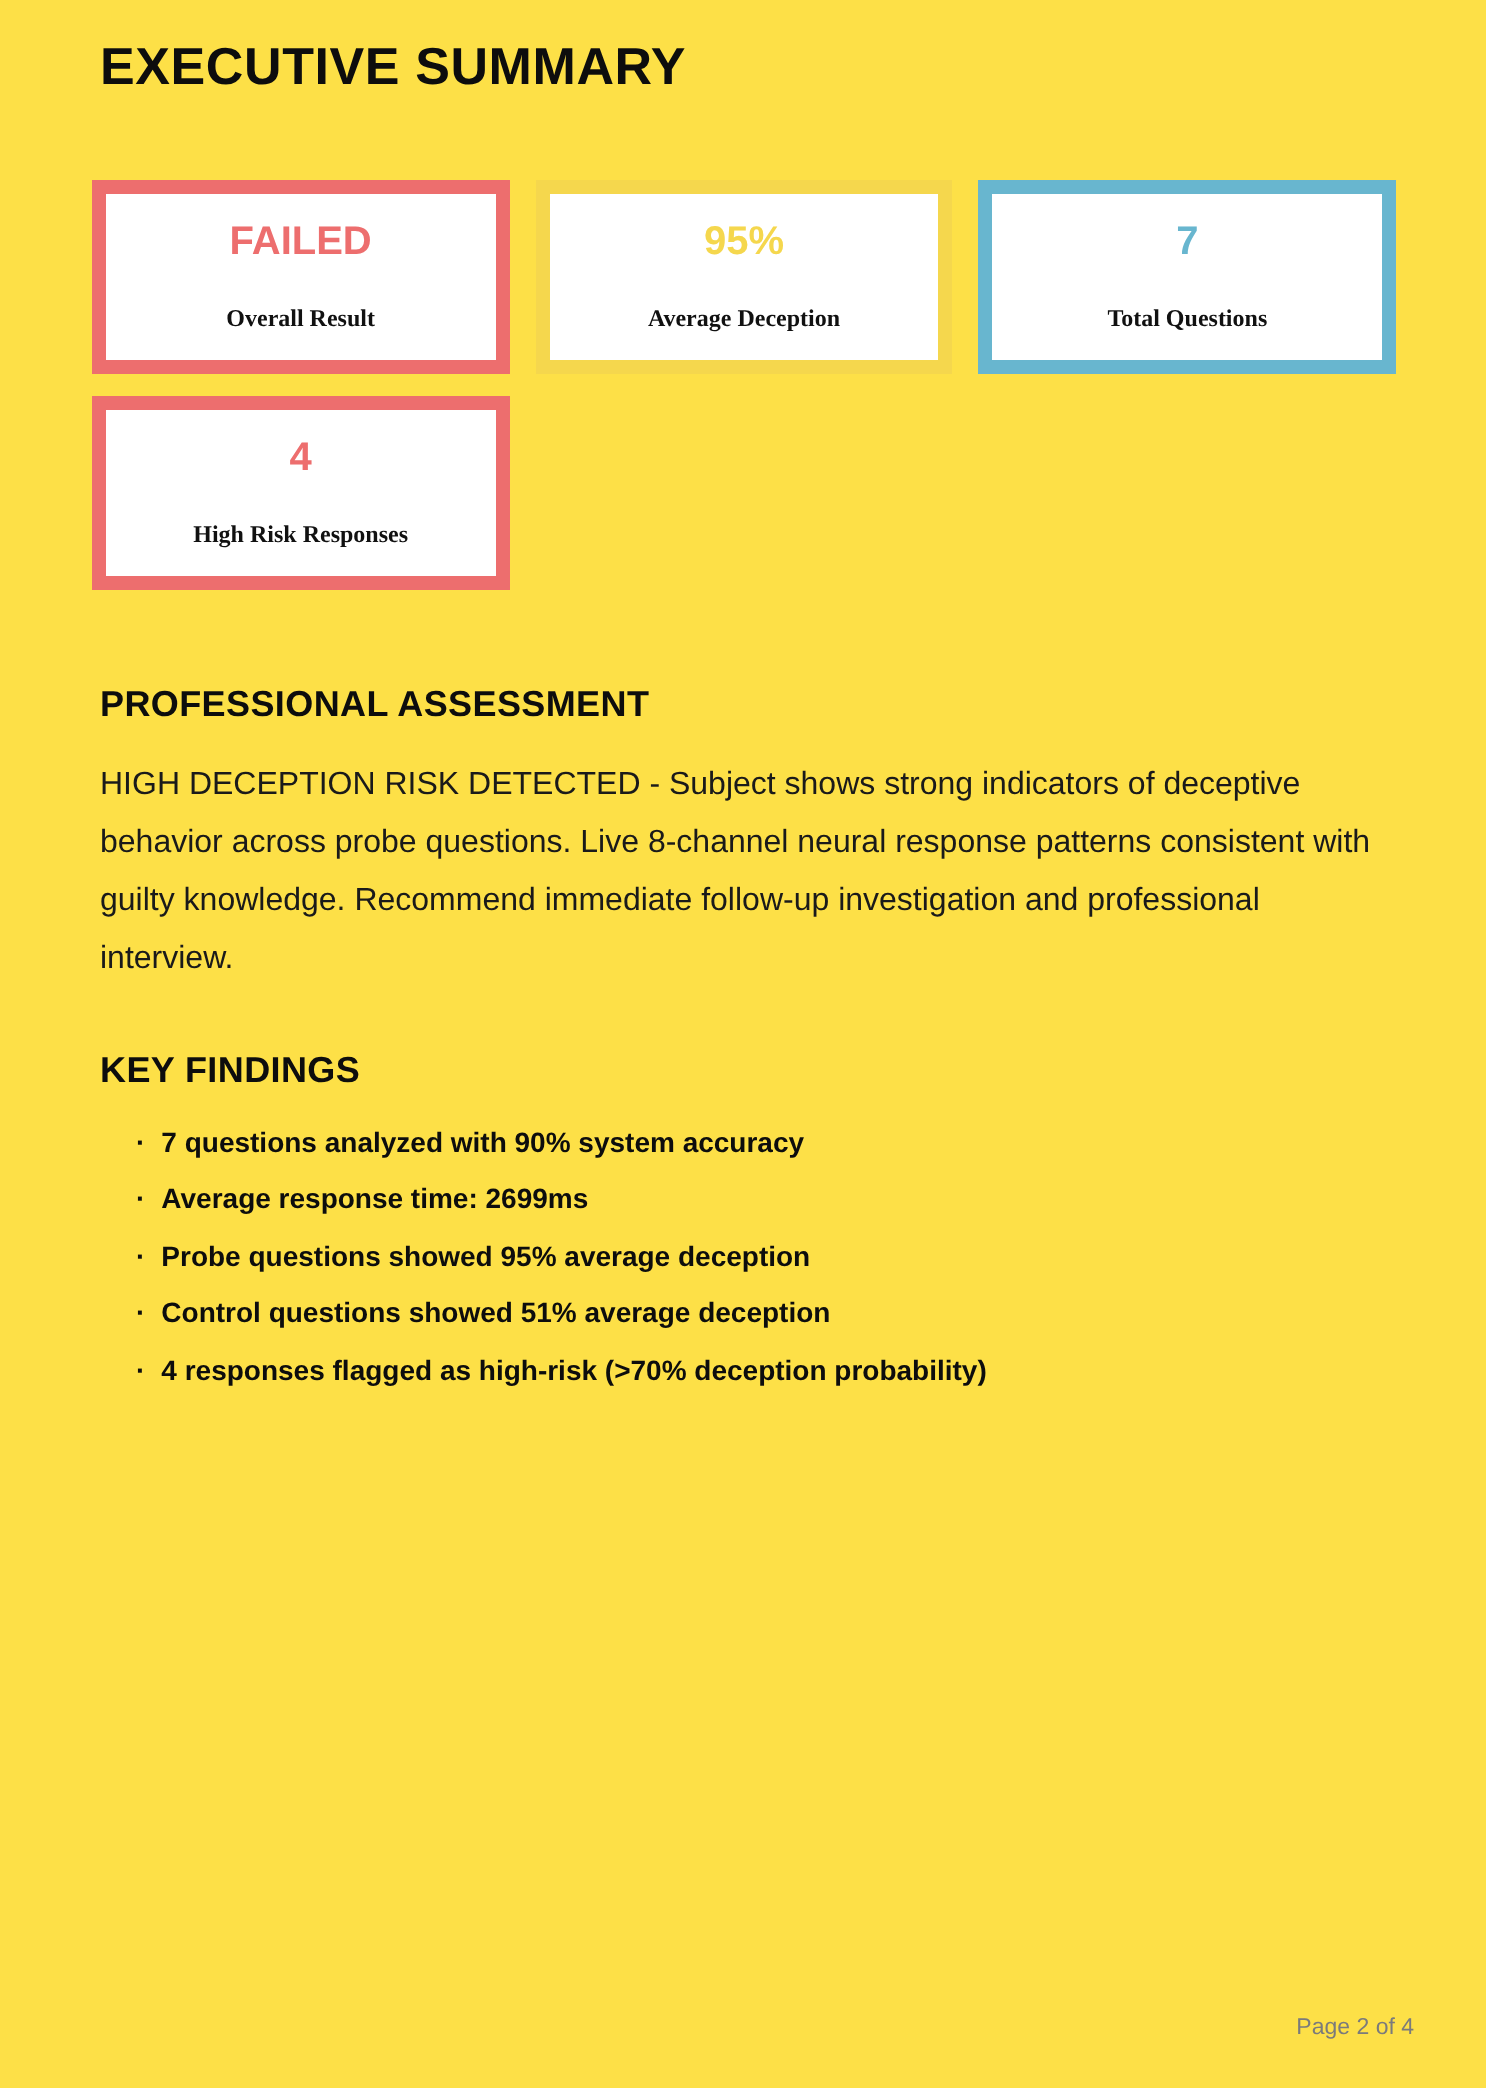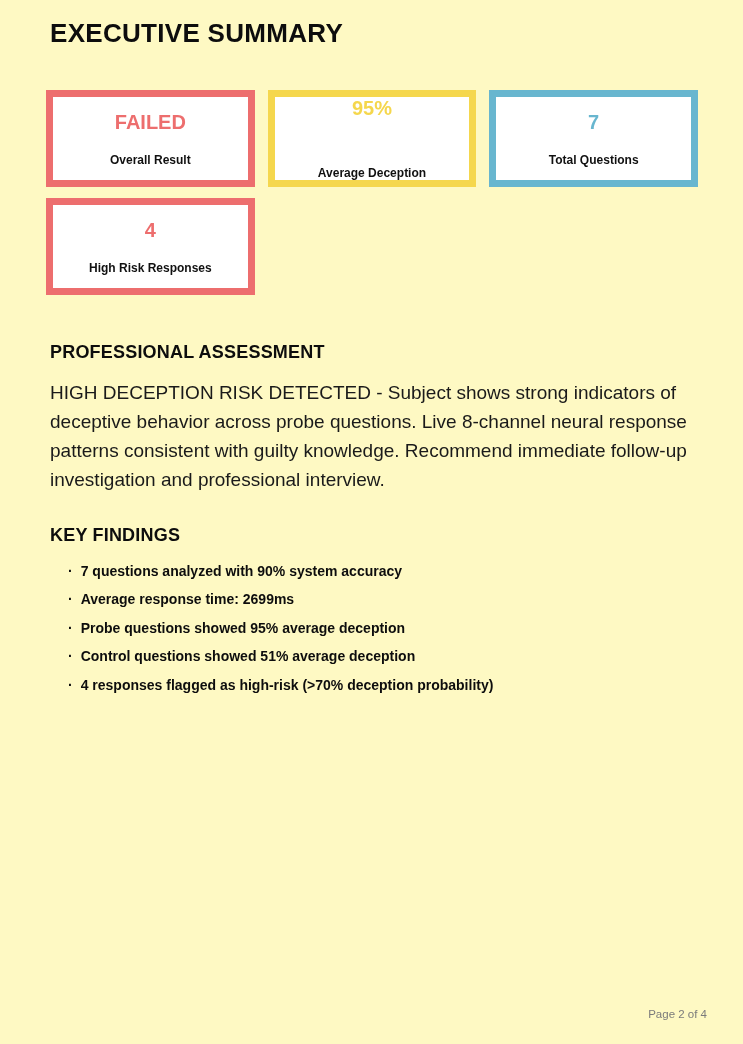--- a/index.html
+++ b/index.html
@@ -4,21 +4,21 @@
 <style>
   html, body {
     margin: 0;
     padding: 0;
     background: #ffffff;
   }
   .page {
     position: relative;
     width: 743px;
     height: 1044px;
-    background: #fef9c3;
+    background: #fde047;
     font-family: "Liberation Sans", sans-serif;
     color: #111111;
     overflow: hidden;
   }
   .doc-title {
     margin: 18px 45px 0 50px;
     font-size: 26px;
     line-height: 30px;
     font-weight: bold;
     color: #0d0d0d;
@@ -46,38 +46,39 @@
   .metric-value {
     font-size: 20px;
     font-weight: bold;
     line-height: 22px;
   }
   .metric-label {
     margin-top: 20px;
     font-size: 12px;
     font-weight: bold;
     color: #111111;
+    font-family: Liberation Serif, serif;
   }
   .section {
     margin: 0 48px 0 50px;
   }
   .section-heading {
     font-size: 18px;
     line-height: 22px;
     font-weight: bold;
     color: #0d0d0d;
     letter-spacing: 0.2px;
   }
   .assessment-section {
     margin-top: 46px;
   }
   .assessment-body {
     margin-top: 14px;
     max-width: 650px;
-    font-size: 19px;
+    font-size: 16px;
     line-height: 29px;
     font-weight: normal;
     color: #1a1a1a;
   }
   .findings-section {
     margin-top: 30px;
   }
   .findings-list {
     list-style: none;
     margin: 18px 0 0 0;
@@ -112,21 +113,21 @@
 
   <h1 class="doc-title">EXECUTIVE SUMMARY</h1>
 
   <div class="cards-grid">
 
     <div class="metric-card" style="border-color: rgb(237, 110, 110);">
       <div class="metric-value" style="color: rgb(237, 110, 110);">FAILED</div>
       <div class="metric-label">Overall Result</div>
     </div>
 
-    <div class="metric-card" style="border-color: rgb(245, 215, 77); justify-content: space-between;">
+    <div class="metric-card" style="border-color: rgb(245, 215, 77);">
       <div class="metric-value" style="color: rgb(245, 215, 77);">95%</div>
       <div class="metric-label">Average Deception</div>
     </div>
 
     <div class="metric-card" style="border-color: rgb(104, 182, 207);">
       <div class="metric-value" style="color: rgb(104, 182, 207);">7</div>
       <div class="metric-label">Total Questions</div>
     </div>
 
 

